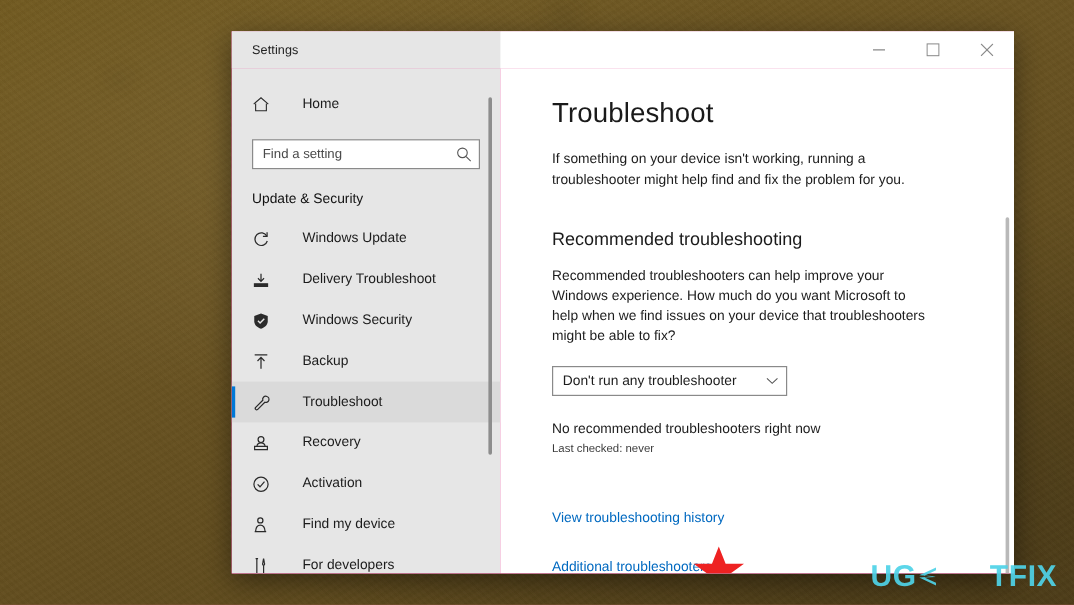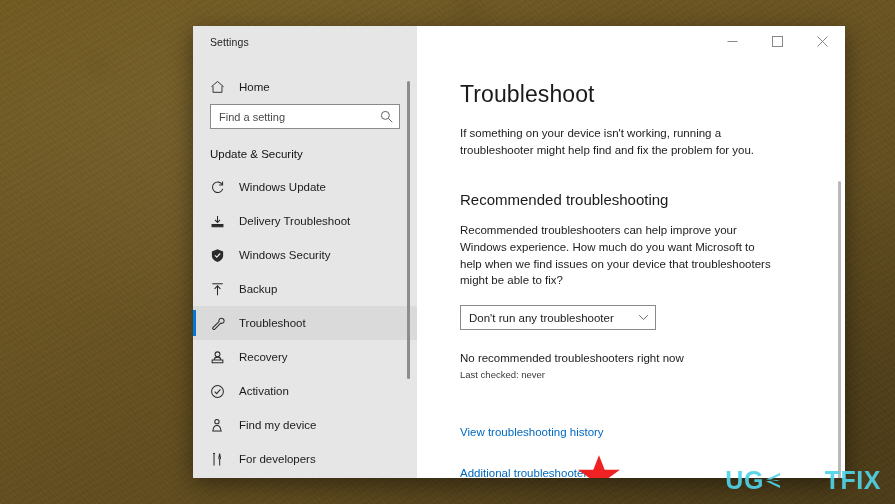--- a/index.html
+++ b/index.html
@@ -128,35 +128,35 @@
     width: 22px;
     display: flex;
     align-items: center;
     justify-content: flex-start;
     color: #2b2b2b;
     flex: 0 0 auto;
   }
   .nav-row .nav-label {
     font-size: 11.5px;
     color: #1b1b1b;
-    margin-left: 7px;
+    margin-left: 20px;
     white-space: nowrap;
   }
   .nav-row.selected::before {
     content: "";
     position: absolute;
     left: 0; top: 4px; bottom: 4px;
     width: 3px;
     background: #0078d7;
   }
   .nav-row.selected { background: #dadada; }
 
   
   #search-wrap {
-    margin: 0 17px 0 17px;
+    margin: 12px 17px 0 17px;
     height: 25px;
     background: #ffffff;
     border: 1px solid #8a8a8a;
     display: flex;
     align-items: center;
     box-sizing: border-box;
   }
   #search-input {
     flex: 1;
     border: none;

